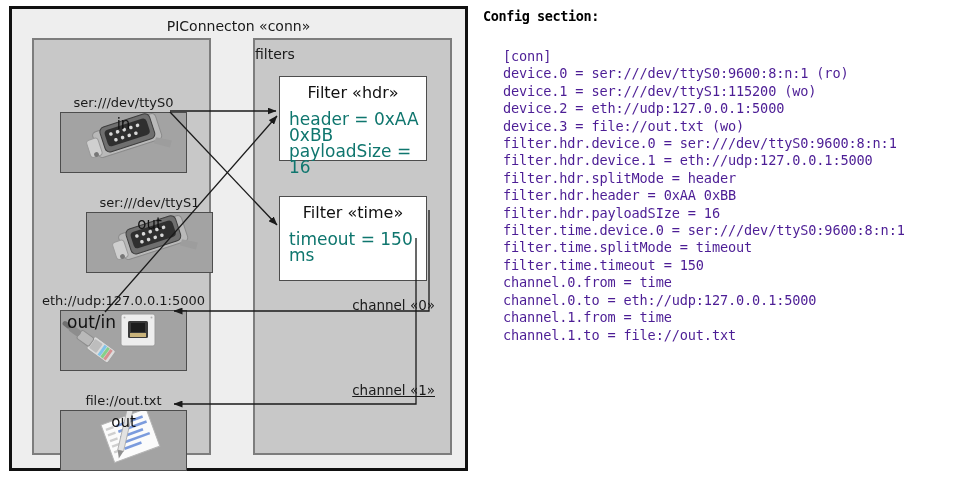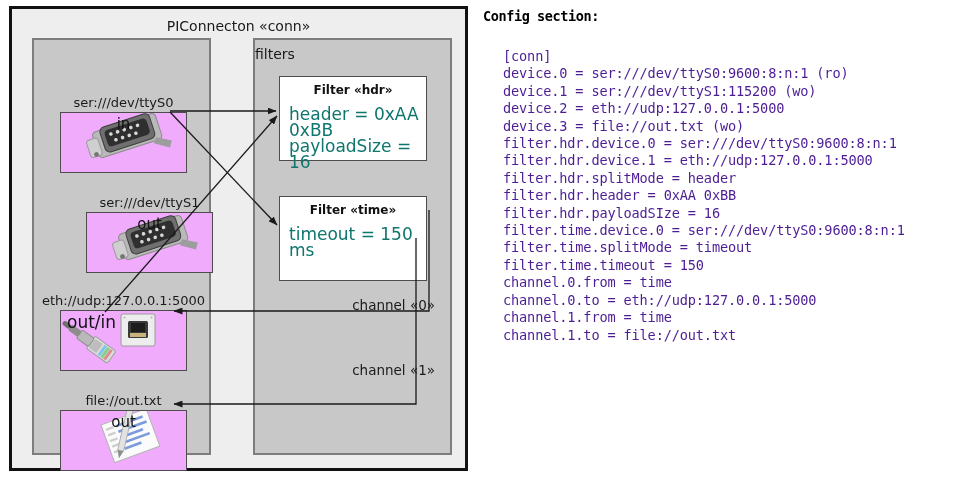--- a/index.html
+++ b/index.html
@@ -77,21 +77,21 @@
     line-height: 18px;
     white-space: nowrap;
   }
   .device-caption.wide {
     width: 179px;
     margin-left: -26px;
   }
   .device-box {
     position: relative;
     height: 61px;
-    background: #f0abfc;
+    background: #a3a3a3;
     border: 1.5px solid #4d4d4d;
     box-sizing: border-box;
     overflow: hidden;
   }
   .device-label {
     position: absolute;
     left: 0; top: 2px;
     width: 100%;
     text-align: center;
     font-size: 15px;
@@ -122,42 +122,41 @@
     left: 24px;
     width: 148px;
     background: #ffffff;
     border: 1.5px solid #4d4d4d;
     box-sizing: border-box;
   }
   #filter-hdr  { top: 36px; height: 85px; }
   #filter-time { top: 156px; height: 85px; }
   .filter-title {
     text-align: center;
-    font-size: 12px;
+    font-size: 16px;
     color: #111111;
     padding-top: 6px;
-    font-weight: bold;
   }
   .filter-props {
     padding: 9px 0 0 9px;
     font-size: 17px;
     color: #0f766e;
     line-height: 16px;
   }
 
   
   .channel-label {
     position: absolute;
     font-size: 13.5px;
     color: #1a1a1a;
     text-align: right;
     white-space: nowrap;
   }
   #channel-0-label { left: 60px; top: 257px; width: 120px; }
-  #channel-1-label { left: 60px; top: 322px; width: 120px; }
+  #channel-1-label { left: 60px; top: 342px; width: 120px; text-decoration: underline; }
 
   
   #connectors {
     position: absolute;
     left: 0; top: 0;
     width: 478px; height: 484px;
     pointer-events: none;
   }
 
   

